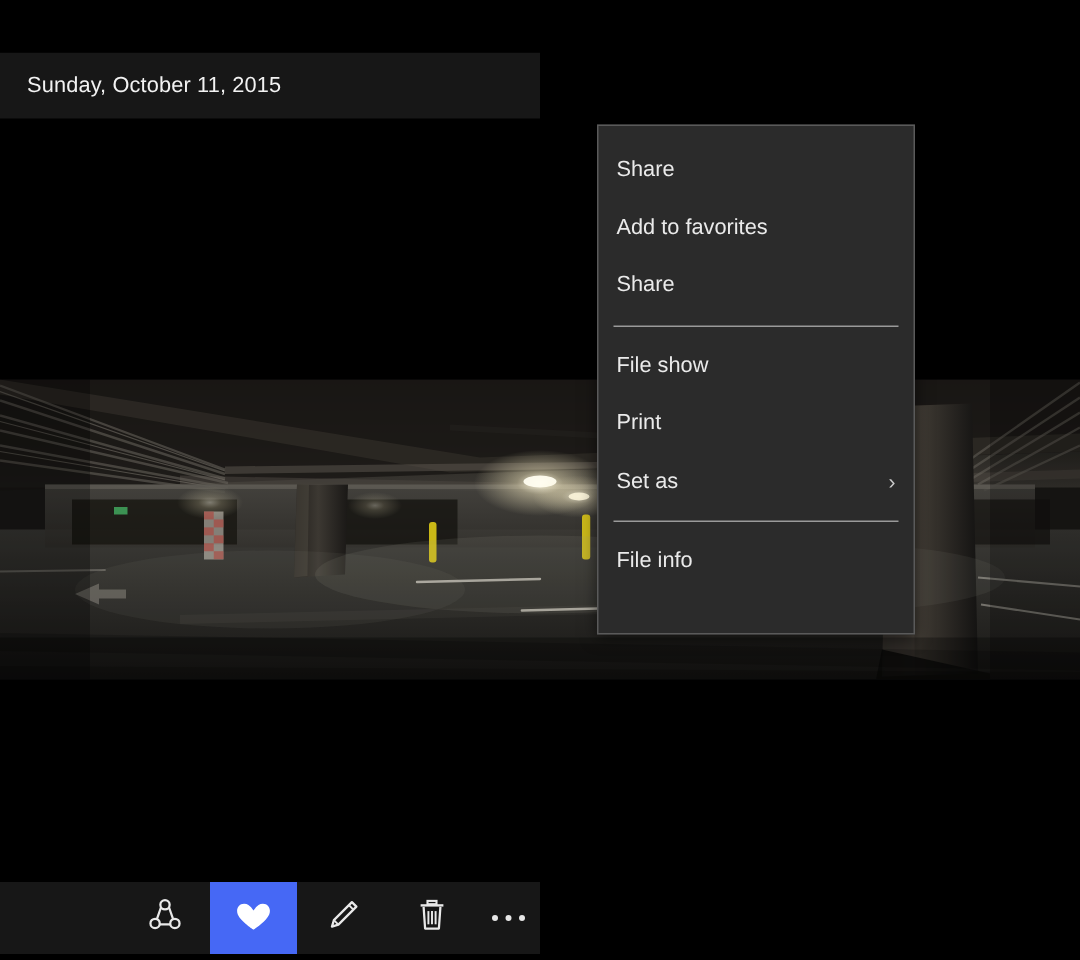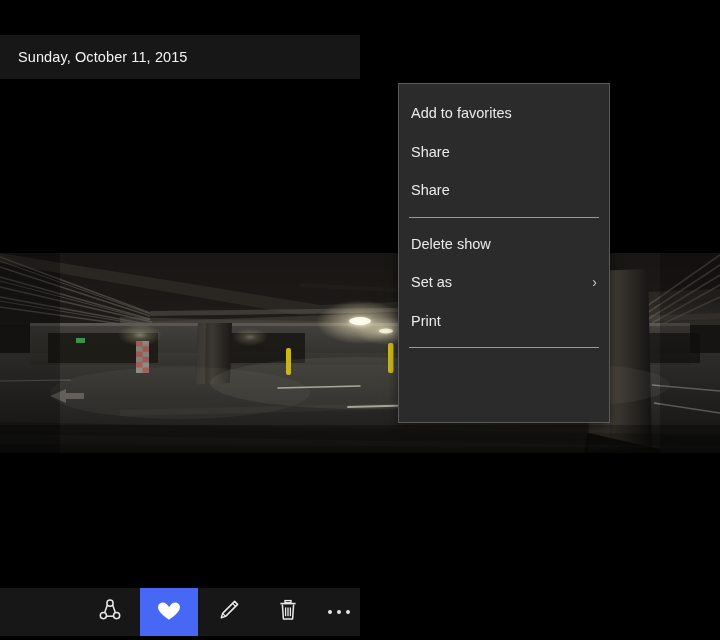--- a/index.html
+++ b/index.html
@@ -300,44 +300,47 @@
       <rect x="0" y="0" width="60" height="200" fill="#000" opacity="0.28"></rect>
       <rect x="660" y="0" width="60" height="200" fill="#000" opacity="0.22"></rect>
       <rect x="0" y="172" width="720" height="28" fill="#000" opacity="0.3"></rect>
     </svg>
   </div>
 
   <div class="context-menu">
     <div class="menu-pad-top"></div>
 
     <div class="menu-item">
+      <span>Share</span>
+    </div>
+    <div class="menu-item">
       <span>Add to favorites</span>
     </div>
     <div class="menu-item">
       <span>Share</span>
     </div>
-    <div class="menu-item">
-      <span>Share</span>
-    </div>
 
     <div class="menu-sep"></div>
 
     <div class="menu-item">
-      <span>Delete show</span>
+      <span>File show</span>
+    </div>
+    <div class="menu-item">
+      <span>Print</span>
     </div>
     <div class="menu-item">
       <span>Set as</span>
       <span class="chevron">›</span>
     </div>
-    <div class="menu-item">
-      <span>Print</span>
-    </div>
 
     <div class="menu-sep"></div>
 
+    <div class="menu-item">
+      <span>File info</span>
+    </div>
   </div>
 
   <div class="app-bar">
 
     <div class="appbar-btn" style="left:81px;">
       <span>
         <svg width="26" height="26" viewBox="0 0 26 26" aria-hidden="true">
           <circle cx="13" cy="6.2" r="3.1" fill="none" stroke="#e9e9e9" stroke-width="1.5"></circle>
           <circle cx="6.4" cy="18.6" r="3.1" fill="none" stroke="#e9e9e9" stroke-width="1.5"></circle>
           <circle cx="19.6" cy="18.6" r="3.1" fill="none" stroke="#e9e9e9" stroke-width="1.5"></circle>

